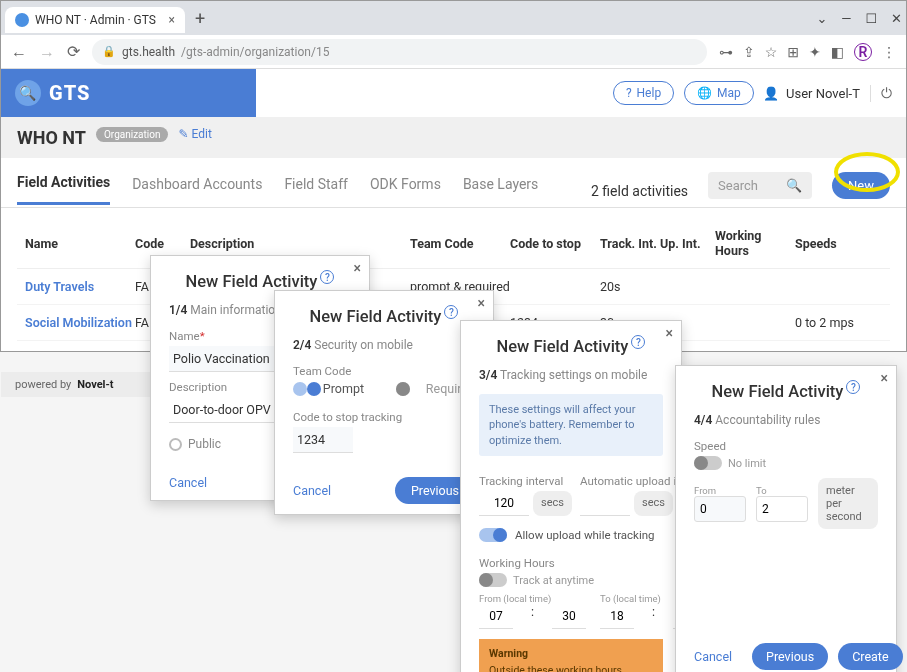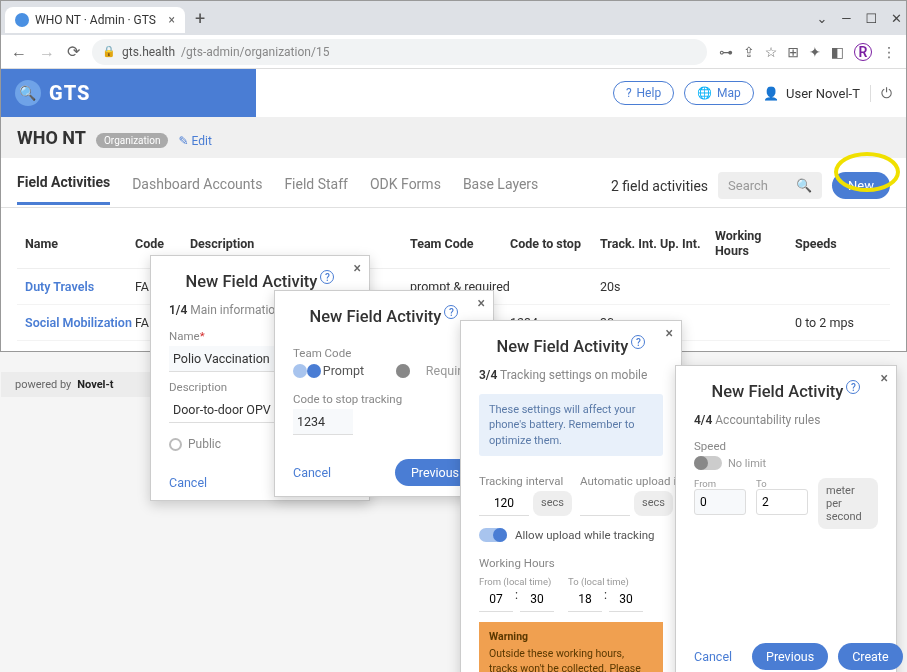--- a/index.html
+++ b/index.html
@@ -22,28 +22,28 @@
 .app{background:#fff}
 .topbar{display:flex;align-items:center;height:48px}
 .brand{background:#4a7dd4;height:48px;display:flex;align-items:center;padding:0 14px;gap:8px;color:#fff;width:255px}
 .brand-logo{width:26px;height:26px;border-radius:50%;background:#6fa3e8;display:flex;align-items:center;justify-content:center;font-size:14px}
 .brand-name{font-size:20px;font-weight:800;letter-spacing:1px}
 .brand-tag{font-size:10px;line-height:1.2}
 .topbar-right{margin-left:auto;display:flex;align-items:center;gap:10px;padding-right:14px}
 .pill-btn{border:1px solid #4a7dd4;color:#4a7dd4;border-radius:14px;padding:4px 12px;font-size:12px;display:flex;align-items:center;gap:5px;cursor:pointer;background:#fff}
 .user-chip{display:flex;align-items:center;gap:6px;font-size:13px;color:#333}
 .power{color:#666;border-left:1px solid #ddd;padding-left:10px;font-size:14px;cursor:pointer}
-.orgbar{background:#f0f0f0;display:flex;align-items:flex-end;padding:10px 16px;gap:10px}
+.orgbar{background:#f0f0f0;display:flex;align-items:flex-start;padding:10px 16px;gap:10px}
 .org-title{font-size:18px;font-weight:700;color:#333}
 .org-badge{background:#aaa;color:#fff;font-size:10px;padding:2px 8px;border-radius:10px}
 .edit-link{color:#4a7dd4;font-size:12px;display:flex;align-items:center;gap:3px;cursor:pointer}
 .tabsbar{display:flex;align-items:center;padding:14px 16px 0;gap:22px;border-bottom:1px solid #e0e0e0;position:relative}
 .tablink{color:#888;font-size:14px;padding-bottom:12px;cursor:pointer}
 .tablink.active{color:#333;font-weight:700;border-bottom:3px solid #4a7dd4}
-.tabs-right{margin-left:auto;display:flex;align-items:center;gap:10px;padding-bottom:8px}
+.tabs-right{margin-left:auto;display:flex;align-items:flex-end;gap:20px;padding-bottom:8px}
 .count-text{font-size:14px;color:#333}
 .search-box{background:#eee;border-radius:4px;padding:6px 10px;color:#999;font-size:13px;width:104px;display:flex;align-items:center;gap:6px}
 .search-box .mag{margin-left:auto;color:#aaa}
 .new-btn{background:#4a7dd4;color:#fff;border-radius:14px;padding:6px 16px;font-size:13px;cursor:pointer}
 .highlight-ring{position:absolute;right:6px;top:-6px;width:66px;height:40px;border:4px solid #f0e000;border-radius:50%;pointer-events:none}
 .datagrid{padding:10px 16px}
 .hdr-row,.data-row{display:flex;padding:10px 8px;font-size:12.5px;align-items:center}
 .hdr-row{font-weight:700;color:#333;border-bottom:1px solid #eee}
 .data-row{border-bottom:1px solid #f3f3f3}
 .c-name{width:110px}.c-code{width:55px}.c-desc{width:220px}.c-team{width:100px}.c-stop{width:90px}.c-track{width:60px}.c-up{width:55px}.c-wh{width:80px}.c-speed{width:70px}
@@ -72,21 +72,21 @@
 .toggle.on{background:#a8c4ee}
 .toggle.on::after{content:"";position:absolute;width:14px;height:14px;border-radius:50%;background:#4a7dd4;left:14px;top:0}
 .toggle.off{background:#ccc}
 .toggle.off::after{content:"";position:absolute;width:14px;height:14px;border-radius:50%;background:#888;left:0;top:0}
 .row-flex{display:flex;align-items:center;gap:16px}
 .info-box{background:#e8f0fa;color:#5a7aa8;font-size:11px;padding:8px 10px;border-radius:3px;margin-bottom:10px;line-height:1.4}
 .small-input{width:50px;border:none;border-bottom:1px solid #ddd;padding:5px 4px;font-size:12px;text-align:center;background:#fff}
 .unit-box{background:#eee;padding:5px 8px;font-size:11px;color:#666;border-radius:8px}
 .warn-box{background:#f0a050;color:#5a3800;font-size:10.5px;padding:8px 10px;line-height:1.4;margin-top:10px}
 .warn-box .wt{font-weight:700;display:block;margin-bottom:2px}
-.time-group{display:flex;align-items:flex-start;gap:2px}
+.time-group{display:flex;align-items:flex-start;gap:18px}
 .tiny-label{font-size:9.5px;color:#999}
 .fromto-input{width:52px;border:1px solid #ddd;border-radius:3px;padding:5px;font-size:12px;background:#f7f9fb}
 </style>
 </head>
 <body>
 
 <div class="browser-chrome">
 <div class="titlebar">
   <div class="tab">
     <span class="favicon"></span>
@@ -229,20 +229,21 @@
       </div>
   </div>
   <div class="modal-footer">
       <span class="cancel-link">Cancel</span>
     </div>
 </div>
 
 <div class="modal" style="left:274px;top:290px;width:220px">
   <div class="modal-title"><span>New Field Activity</span><span class="help-badge">?</span><span class="modal-close">×</span></div>
   <div class="modal-body">
+    <div class="step-label"><span class="cur">2/4</span> <span>Security on mobile</span></div>
     <div class="field-label">Team Code</div>
     <div class="row-flex">
       <span class="toggle on"></span>
         <span style="color:#555">Prompt</span>
       <span style="flex:1"></span>
       <span class="toggle off"></span>
         <span style="color:#999">Required</span>
     </div>
     <div class="field-label" style="margin-top:14px">Code to stop tracking</div>
     <input class="text-input" style="width: 60px;" value="1234">
@@ -272,20 +273,24 @@
             <input class="small-input" style="">
             <span class="unit-box">secs</span>
           </div>
       </div>
     </div>
     <div class="row-flex" style="margin-top:12px;gap:8px">
         <span class="toggle on"></span>
         <span style="color:#555;font-size:11.5px">Allow upload while tracking</span>
       </div>
     <div class="field-label" style="margin-top:14px">Working Hours</div>
+    <div class="row-flex" style="gap:6px">
+        <span class="toggle off"></span>
+        <span style="color:#999;font-size:11px">Track at anytime</span>
+      </div>
     <div class="row-flex" style="gap:14px;margin-top:6px">
       <div>
           <div class="tiny-label">From (local time)</div>
         <div class="time-group">
             <input class="small-input" style="width: 34px;" value="07">
             <span>:</span>
             <input class="small-input" style="width: 34px;" value="30">
           </div>
       </div>
       <div>
@@ -304,21 +309,21 @@
 
 <div class="modal" style="left:675px;top:365px;width:222px">
   <div class="modal-title"><span>New Field Activity</span><span class="help-badge">?</span><span class="modal-close">×</span></div>
   <div class="modal-body">
     <div class="step-label"><span class="cur">4/4</span> <span>Accountability rules</span></div>
     <div class="field-label">Speed</div>
     <div class="row-flex" style="gap:6px">
         <span class="toggle off"></span>
         <span style="color:#999;font-size:11px">No limit</span>
       </div>
-    <div class="row-flex" style="gap:10px;margin-top:8px;align-items:flex-start">
+    <div class="row-flex" style="gap:10px;margin-top:8px;align-items:center">
       <div><div class="tiny-label">From</div><input class="fromto-input" value="0" style=""></div>
       <div><div class="tiny-label">To</div><input class="fromto-input" style="background: rgb(255, 255, 255);" value="2"></div>
       <span class="unit-box" style="padding:6px 8px">meter per second</span>
     </div>
   </div>
   <div style="height:90px"></div>
   <div class="modal-footer">
       <span class="cancel-link">Cancel</span>
       <span style="flex:1"></span>
       <span class="btn-secondary">Previous</span>

